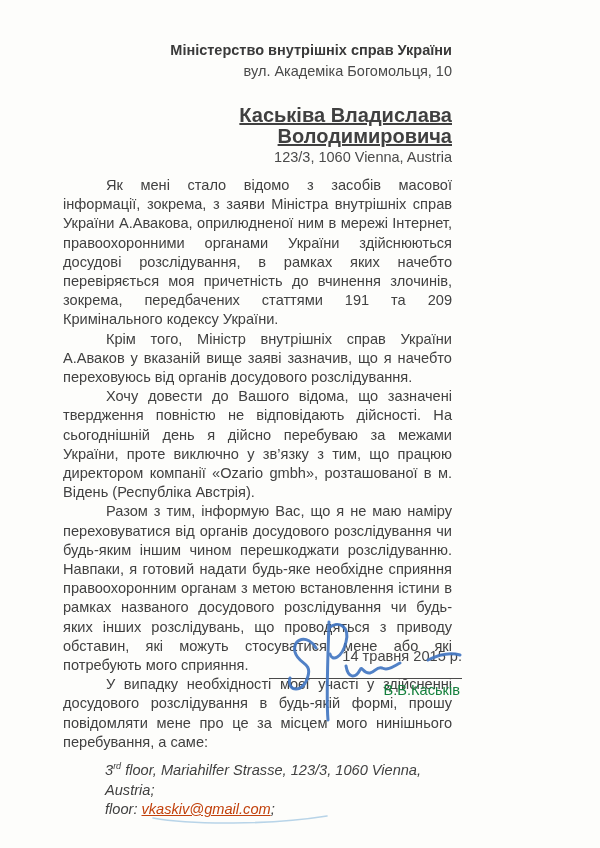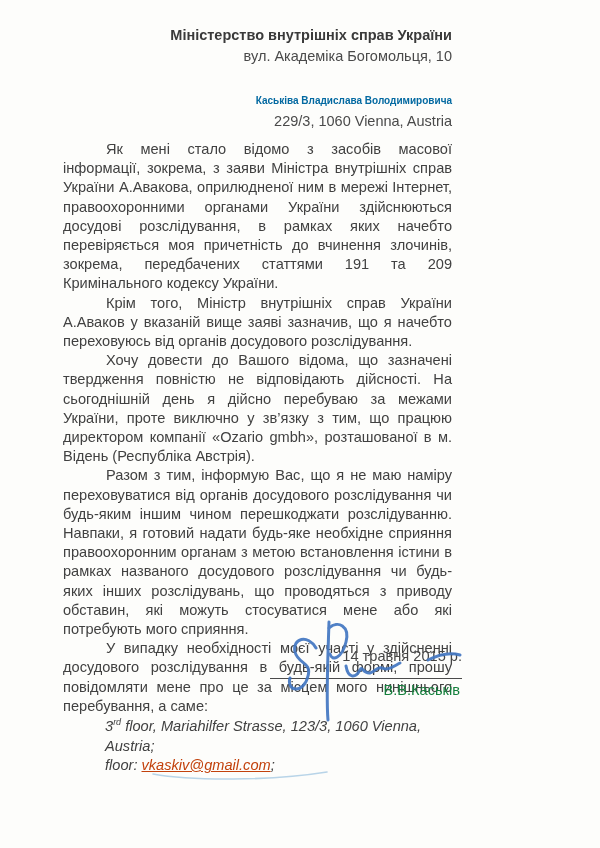--- a/index.html
+++ b/index.html
@@ -7,39 +7,39 @@
     width:600px;height:848px;
     background:#fdfdfb;
     font-family:"Liberation Sans", sans-serif;
     color:#3e3e3e;
     overflow:hidden;
     position:relative;
   }
   .page{
     box-sizing:border-box;
     width:504px;height:848px;
-    padding:25px 52px 30px 63px;
+    padding:40px 52px 30px 63px;
     position:relative;
   }
   
   .right-block{ text-align:right; line-height:21px; }
   .org-name{ font-weight:bold; font-size:14.5px; color:#3a3a3a; }
   .addr-line{ font-size:14.5px; color:#4a4a4a; }
   .recipient{ margin-top:23px; }
-  .recipient-name{ font-weight:bold; font-size:10px; color:#0369a1; }
+  .recipient-name{ font-weight:bold; font-size:20px; color:#404040;text-decoration:underline; }
   sup{ font-size:9px; line-height:0; }
 
   
   .body-text{ margin-top:8px; }
   .body-text p{
     margin:0; font-size:14.6px; line-height:19.2px;
     text-align:justify; text-indent:43px; color:#414141;
   }
   
-  .contact{ margin-top:1px; margin-left:42px; font-style:italic; font-size:14.6px; line-height:19.5px; color:#414141; }
+  .contact{ margin-top:9px; margin-left:42px; font-style:italic; font-size:14.6px; line-height:19.5px; color:#414141; }
   .email-link{ text-decoration:underline; cursor:pointer; }
   .phone-line{ position:relative; }
   .smudge{
     position:absolute; left:152px; top:8px;
     width:74px; height:7px;
     background:linear-gradient(90deg, rgba(140,138,134,0.55), rgba(170,168,164,0.35) 60%, rgba(190,188,184,0.15));
     border-radius:60% 40% 50% 50%;
     transform:rotate(-4deg);
   }
   .smudge2{
@@ -69,21 +69,21 @@
 
 <div class="page">
 
   <div class="right-block">
     <div class="org-name">Міністерство внутрішніх справ України</div>
     <div class="addr-line">вул. Академіка Богомольця, 10</div>
   </div>
 
   <div class="right-block recipient">
     <div class="recipient-name">Каськіва Владислава Володимировича</div>
-    <div class="addr-line">229/3, 1060 Vienna, Austria</div>
+    <div class="addr-line">123/3, 1060 Vienna, Austria</div>
   </div>
 
   <div class="body-text">
     <p>Як мені стало відомо з засобів масової інформації, зокрема, з заяви Міністра внутрішніх справ України А.Авакова, оприлюдненої ним в мережі Інтернет, правоохоронними органами України здійснюються досудові розслідування, в рамках яких начебто перевіряється моя причетність до вчинення злочинів, зокрема, передбачених статтями 191 та 209 Кримінального кодексу України.</p>
     <p>Крім того, Міністр внутрішніх справ України А.Аваков у вказаній вище заяві зазначив, що я начебто переховуюсь від органів досудового розслідування.</p>
     <p>Хочу довести до Вашого відома, що зазначені твердження повністю не відповідають дійсності. На сьогоднішній день я дійсно перебуваю за межами України, проте виключно у зв’язку з тим, що працюю директором компанії «Ozario gmbh», розташованої в м. Відень (Республіка Австрія).</p>
     <p>Разом з тим, інформую Вас, що я не маю наміру переховуватися від органів досудового розслідування чи будь-яким іншим чином перешкоджати розслідуванню. Навпаки, я готовий надати будь-яке необхідне сприяння правоохоронним органам з метою встановлення істини в рамках названого досудового розслідування чи будь-яких інших розслідувань, що проводяться з приводу обставин, які можуть стосуватися мене або які потребують мого сприяння.</p>
     <p>У випадку необхідності моєї участі у здійсненні досудового розслідування в будь-якій формі, прошу повідомляти мене про це за місцем мого нинішнього перебування, а саме:</p>
   </div>
 

